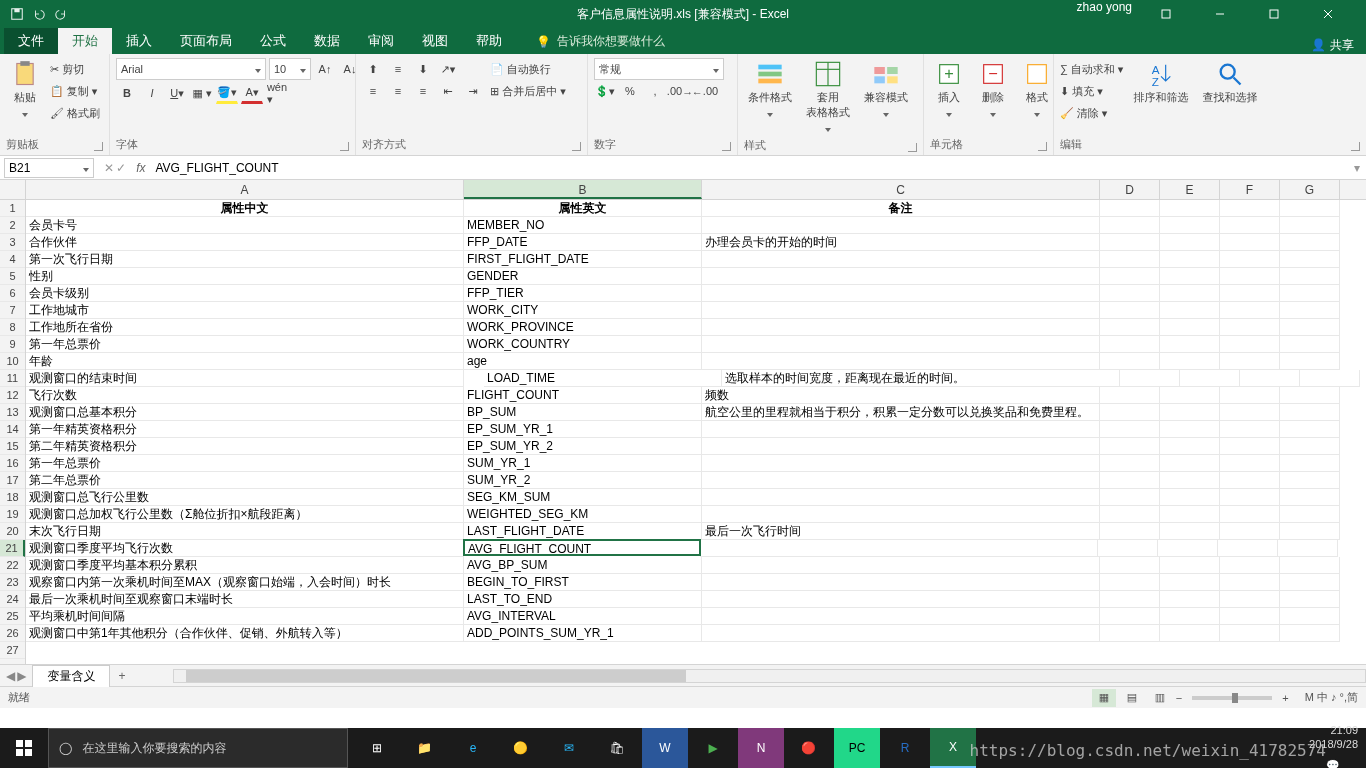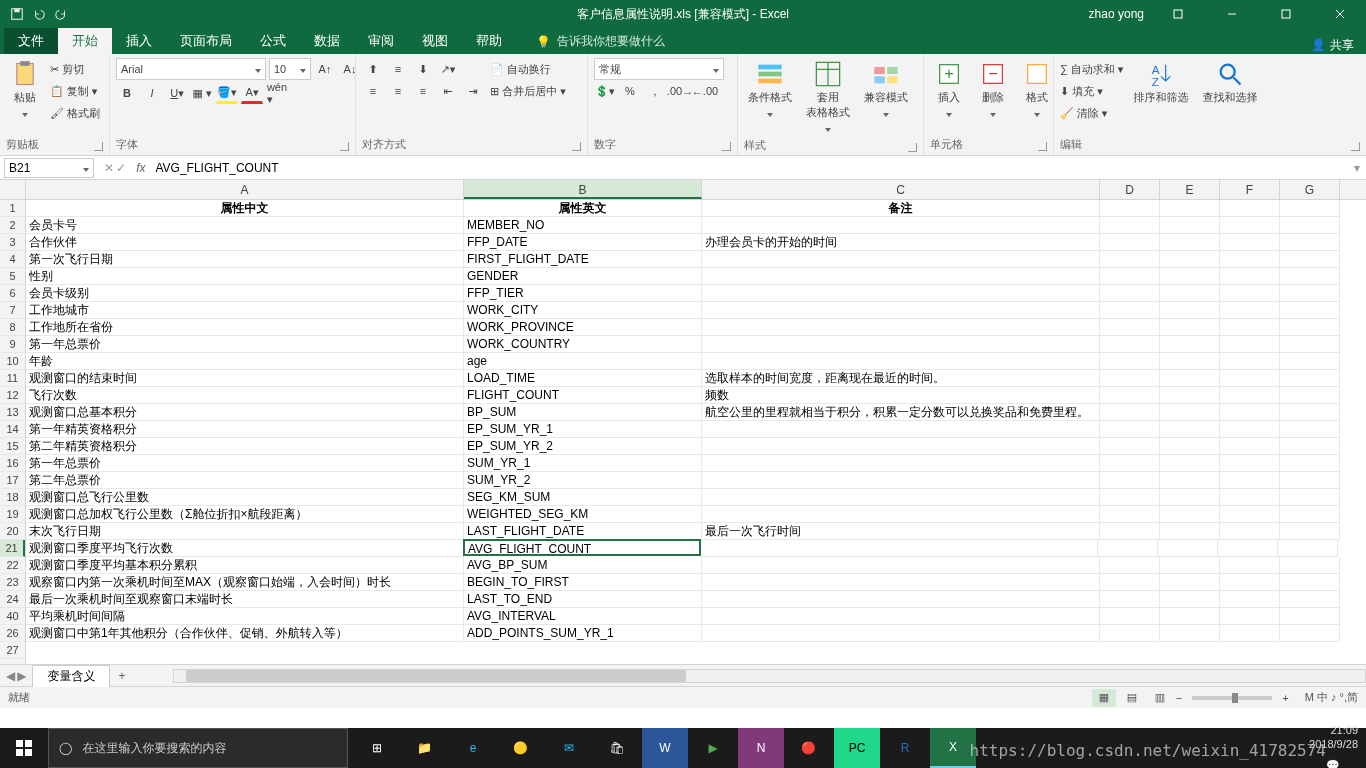--- a/index.html
+++ b/index.html
@@ -3,21 +3,21 @@
 <meta charset="utf-8">
 <style>
 * { margin: 0; padding: 0; box-sizing: border-box; font-family: "Microsoft YaHei", "Segoe UI", sans-serif; }
 body { width: 1366px; height: 768px; overflow: hidden; background: #fff; font-size: 12px; position: relative; }
 
 
 .titlebar { height: 28px; background: #0f6b3f; color: #fff; display: flex; align-items: center; position: relative; }
 .titlebar-left { display: flex; gap: 8px; padding-left: 10px; align-items: center; }
 .tb-icon { width: 14px; height: 14px; display: inline-block; opacity: 0.9; }
 .titlebar-center { position: absolute; left: 50%; transform: translateX(-50%); font-size: 12px; }
-.titlebar-right { margin-left: auto; display: flex; align-items: center; gap: 14px; padding-right: 6px; }
+.titlebar-right { margin-left: auto; display: flex; align-items: flex-start; gap: 14px; padding-right: 18px; }
 .winbtn { width: 40px; height: 28px; display: flex; align-items: center; justify-content: center; }
 .winbtn svg { width: 10px; height: 10px; }
 
 
 .ribbon-tabs { height: 26px; background: #0f6b3f; display: flex; align-items: flex-end; color: #fff; font-size: 13px; padding-left: 4px; }
 .ribbon-tab { padding: 4px 14px; cursor: pointer; }
 .ribbon-tab.file { background: #0a5030; }
 .ribbon-tab.active { background: #f3f3f3; color: #217346; }
 .ribbon-right { margin-left: auto; display: flex; align-items: center; gap: 6px; padding-right: 12px; font-size: 12px; }
 .tellme { display: flex; align-items: center; gap: 6px; color: #d9ead9; font-size: 12px; margin-left: 20px; padding-bottom: 4px; }
@@ -382,21 +382,21 @@
         <div class="rowh">15</div>
         <div class="rowh">16</div>
         <div class="rowh">17</div>
         <div class="rowh">18</div>
         <div class="rowh">19</div>
         <div class="rowh">20</div>
         <div class="rowh selected">21</div>
         <div class="rowh">22</div>
         <div class="rowh">23</div>
         <div class="rowh">24</div>
-        <div class="rowh">40</div>
+        <div class="rowh">25</div>
         <div class="rowh">26</div>
         <div class="rowh">27</div>
       </div>
     <div class="cells" id="cells">
         <div class="row">
           <div class="cell colA header-cell" style="width: 438px;">属性中文</div>
           <div class="cell colB header-cell" style="width: 238px;">属性英文</div>
           <div class="cell colC header-cell" style="width: 398px;">备注</div>
           <div class="cell colD" style="width: 60px;"></div>
           <div class="cell colE" style="width: 60px;"></div>
@@ -479,21 +479,21 @@
           <div class="cell colA" style="width: 438px;">年龄</div>
           <div class="cell colB" style="width: 238px;">age</div>
           <div class="cell colC" style="width: 398px;"></div>
           <div class="cell colD" style="width: 60px;"></div>
           <div class="cell colE" style="width: 60px;"></div>
           <div class="cell colF" style="width: 60px;"></div>
           <div class="cell colG" style="width: 60px;"></div>
         </div>
         <div class="row">
           <div class="cell colA" style="width: 438px;">观测窗口的结束时间</div>
-          <div class="cell colB" style="width: 238px;">LOAD_TIME</div>
+          <div class="cell colB" style="width: 238px; margin-left: 20px;">LOAD_TIME</div>
           <div class="cell colC" style="width: 398px;">选取样本的时间宽度，距离现在最近的时间。</div>
           <div class="cell colD" style="width: 60px;"></div>
           <div class="cell colE" style="width: 60px;"></div>
           <div class="cell colF" style="width: 60px;"></div>
           <div class="cell colG" style="width: 60px;"></div>
         </div>
         <div class="row">
           <div class="cell colA" style="width: 438px;">飞行次数</div>
           <div class="cell colB" style="width: 238px;">FLIGHT_COUNT</div>
           <div class="cell colC" style="width: 398px;">频数</div>

